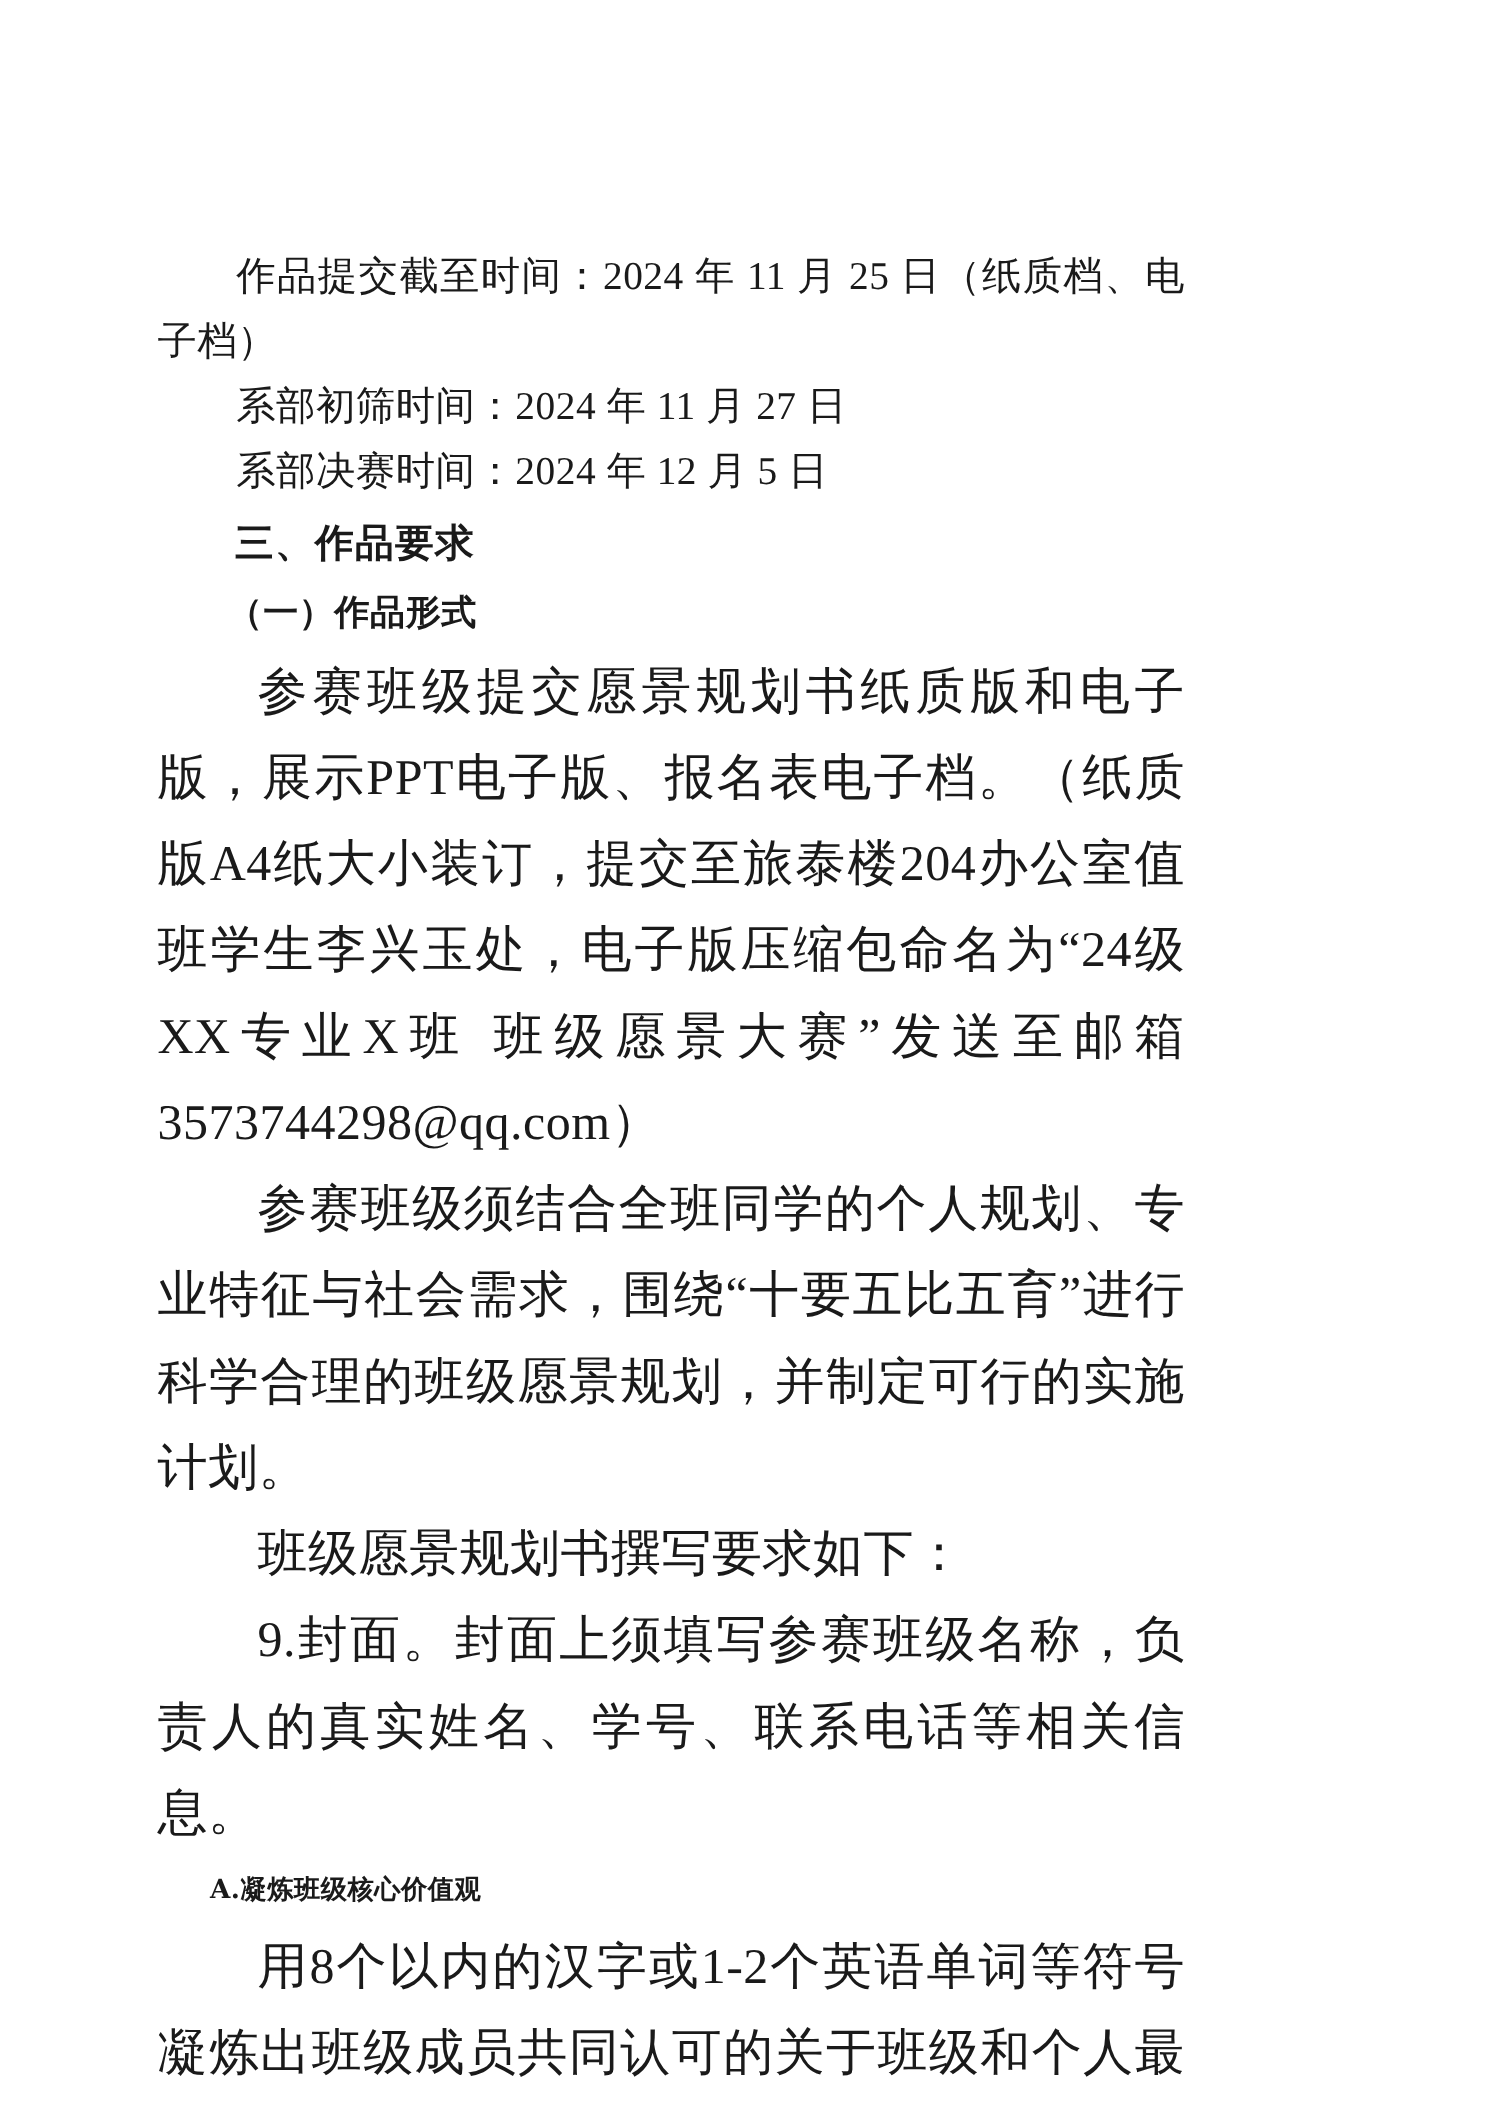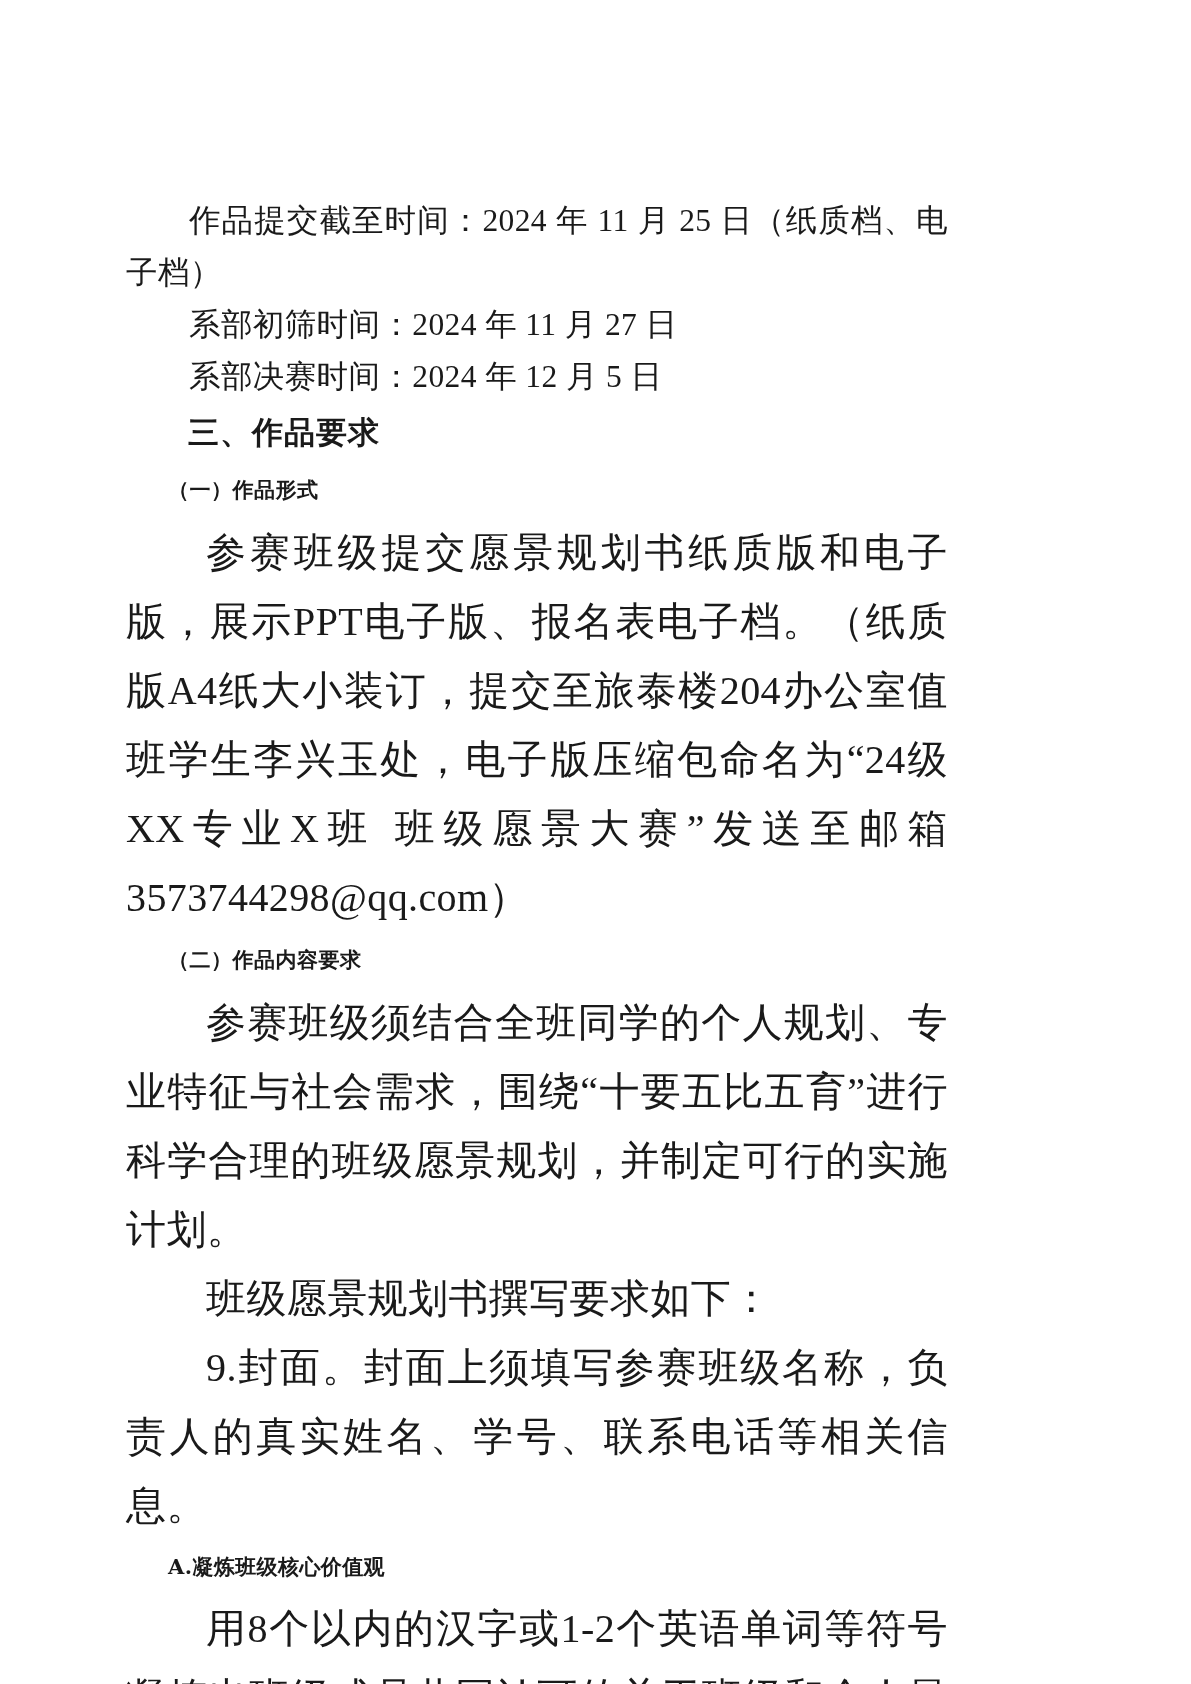--- a/index.html
+++ b/index.html
@@ -35,32 +35,32 @@
     letter-spacing: 0.4px;
     text-align: justify;
     text-justify: inter-ideograph;
   }
   .line-plain {
     text-indent: 2em;
     font-size: 31.5px;
     line-height: 52px;
   }
   .heading-1 {
-    font-family: Liberation Mono, monospace;
+    font-family: Liberation Sans, sans-serif;
     font-weight: bold;
     font-size: 31px;
     line-height: 55px;
     text-indent: 2em;
     letter-spacing: 1px;
     margin-top: 4px;
   }
   .heading-2 {
     font-family: "DejaVu Serif", "Liberation Serif", serif;
     font-weight: bold;
-    font-size: 21px;
+    font-size: 28px;
     line-height: 56px;
     text-indent: 2em;
     letter-spacing: 0.5px;
   }
   .heading-3 {
     font-family: "DejaVu Serif", "Liberation Serif", serif;
     font-weight: bold;
     font-size: 21px;
     line-height: 54px;
     text-indent: 2em;
@@ -80,21 +80,20 @@
     <p class="line-plain">作品提交截至时间：2024 年 11 月 25 日（纸质档、电子档）</p>
     <p class="line-plain">系部初筛时间：2024 年 11 月 27 日</p>
     <p class="line-plain">系部决赛时间：2024 年 12 月 5 日</p>
 
     <p class="heading-1">三、作品要求</p>
 
     <p class="heading-2">（一）作品形式</p>
 
     <p class="para">参赛班级提交愿景规划书纸质版和电子版，展示PPT电子版、报名表电子档。（纸质版A4纸大小装订，提交至旅泰楼204办公室值班学生李兴玉处，电子版压缩包命名为“24级XX专业X班 班级愿景大赛”发送至邮箱3573744298@qq.com）</p>
 
-    <p class="heading-2">（二）作品内容要求</p>
 
     <p class="para">参赛班级须结合全班同学的个人规划、专业特征与社会需求，围绕“十要五比五育”进行科学合理的班级愿景规划，并制定可行的实施计划。</p>
 
     <p class="para">班级愿景规划书撰写要求如下：</p>
 
     <p class="para">9.封面。封面上须填写参赛班级名称，负责人的真实姓名、学号、联系电话等相关信息。</p>
 
 
     <p class="heading-3">A.凝炼班级核心价值观</p>
 

